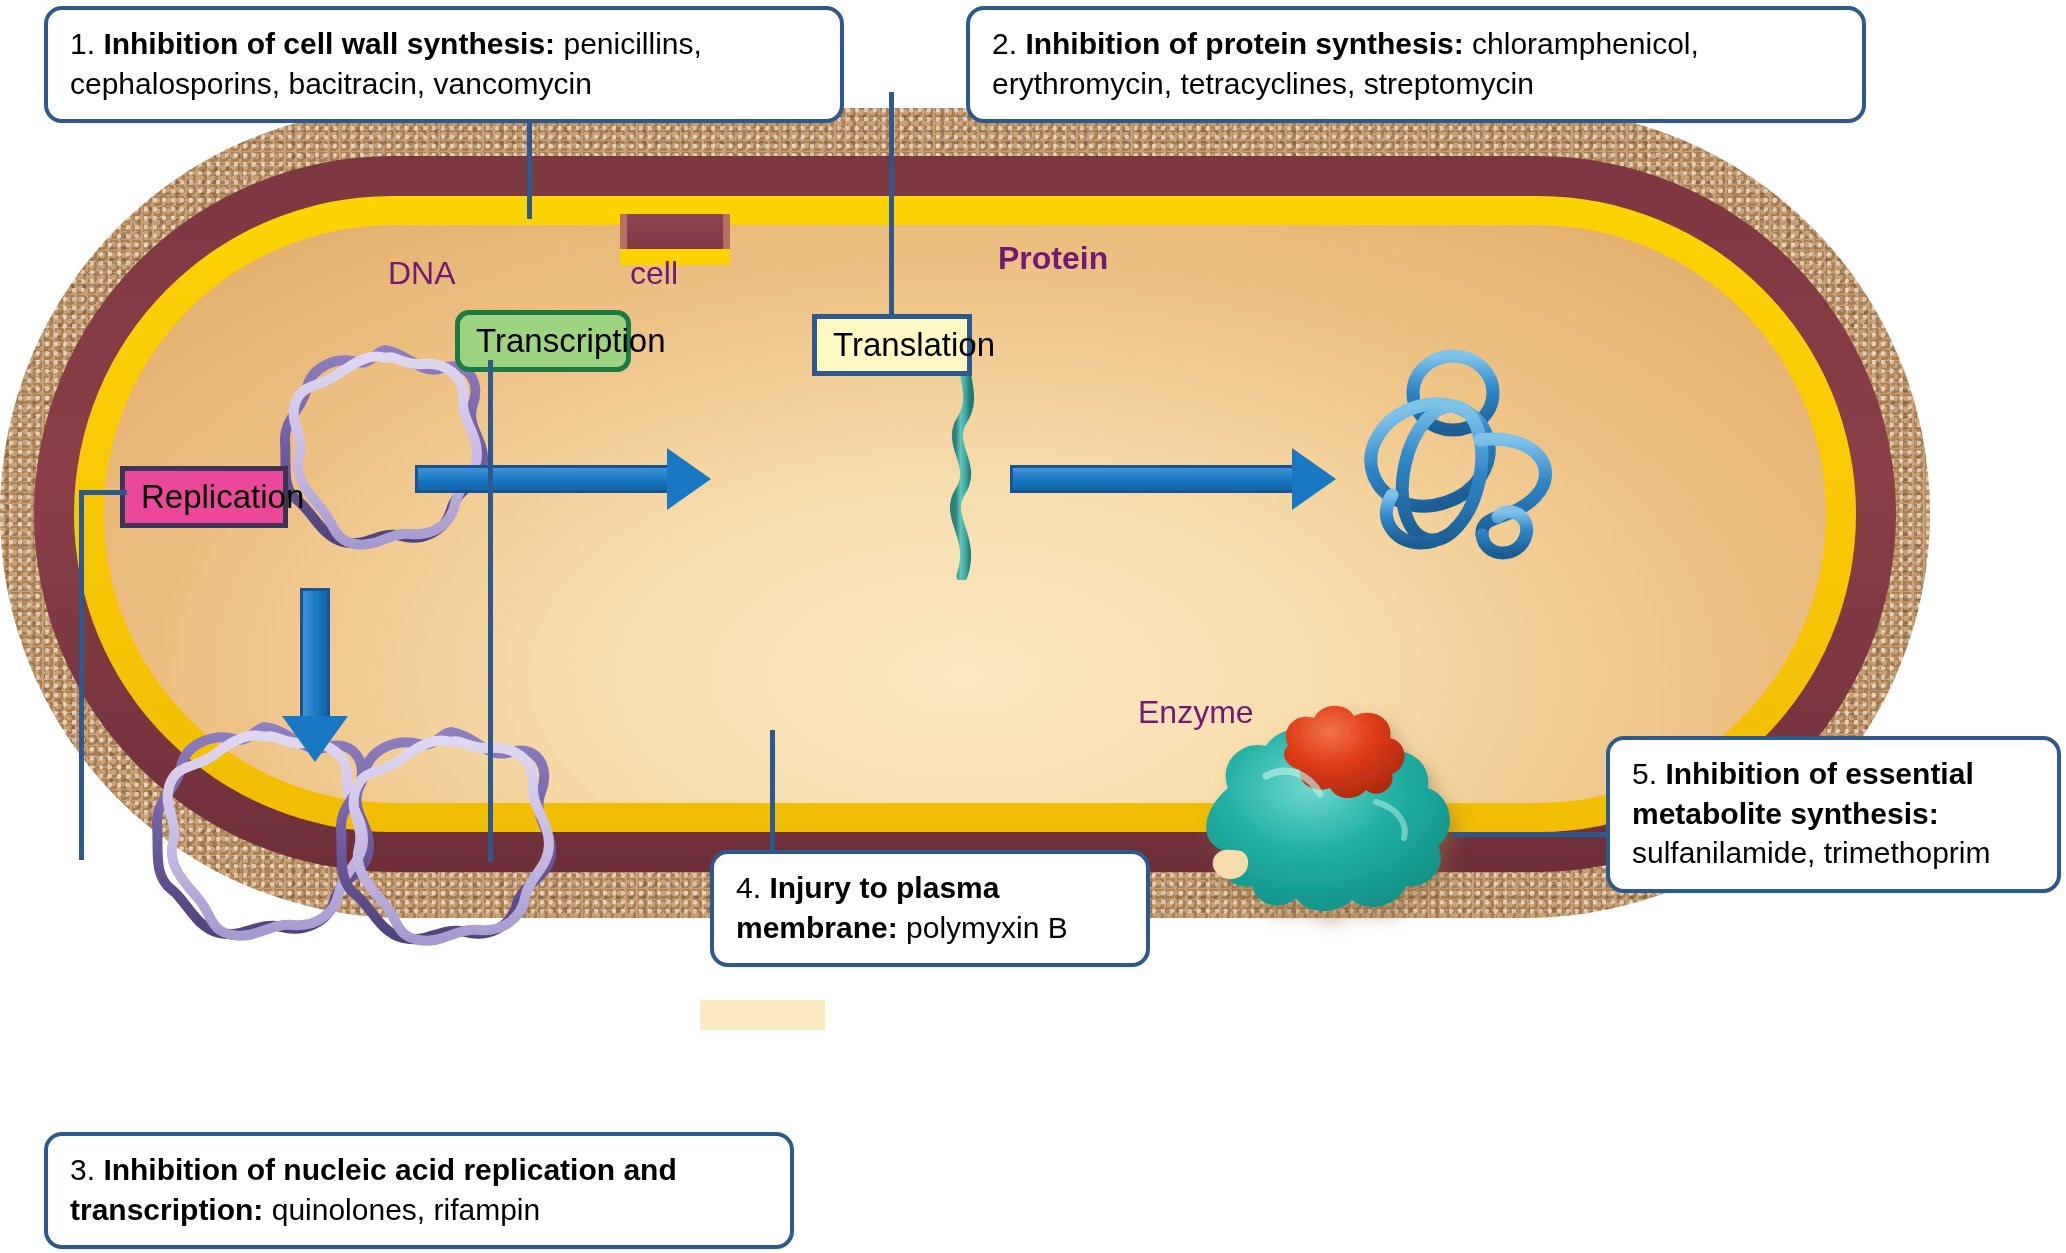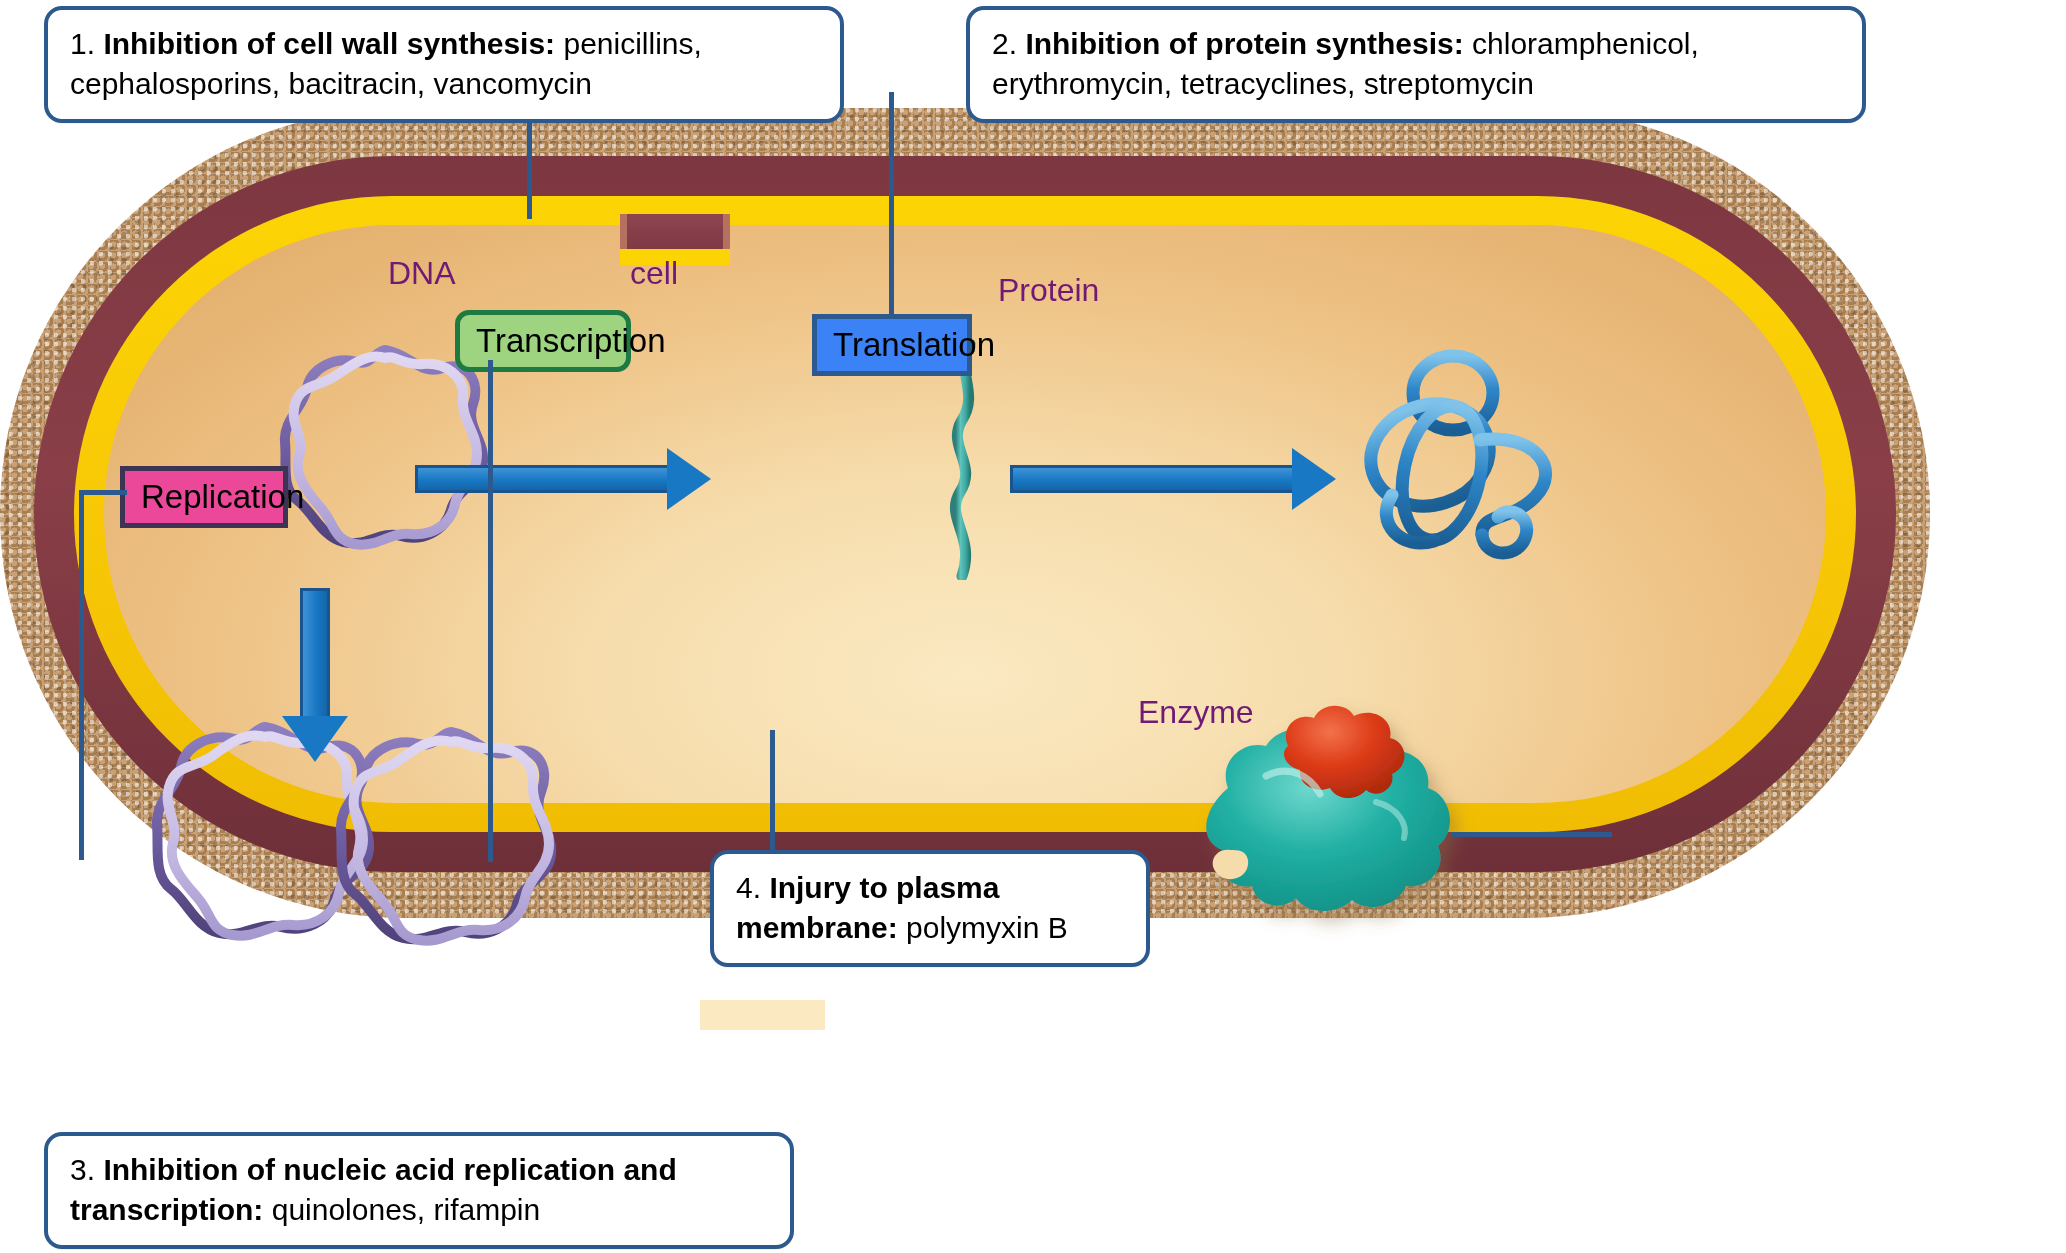--- a/index.html
+++ b/index.html
@@ -138,21 +138,21 @@
     text-align: center;
     z-index: 26;
     padding: 7px 16px;
     white-space: nowrap;
   }
   #box-transcription {
     background: #9ed47f;
     border: 5px solid #1d7a43;
   }
   #box-translation {
-    background: #3b82f6;
+    background: #fef9c3;
     border: 5px solid #2d5a8e;
   }
   #box-replication {
     background: #ec4899;
     border: 5px solid #3c3355;
   }
 
   
   .barrow {
     position: absolute;
@@ -299,21 +299,21 @@
     </defs>
     <g fill="none" stroke="url(#protGrad)" stroke-width="13" stroke-linecap="round">
       <ellipse cx="123" cy="48" rx="40" ry="37"></ellipse>
       <ellipse cx="100" cy="110" rx="60" ry="50" transform="rotate(-18 100 110)"></ellipse>
       <ellipse cx="112" cy="128" rx="38" ry="68" transform="rotate(12 112 128)"></ellipse>
       <path d="M 150,95 C 205,88 232,124 205,152 C 182,176 150,168 152,190"></path>
       <path d="M 152,190 C 155,214 190,214 196,190 C 201,170 178,160 168,172"></path>
       <path d="M 62,150 C 44,178 72,206 104,196"></path>
     </g>
   </svg>
-  <div class="inner-label" style="left:998px; top:272px;">Protein</div>
+  <div class="inner-label" style="left:998px; top:240px;font-weight:bold;">Protein</div>
 
   <svg class="bio" style="left:1170px; top:690px; width:330px; height:260px;" viewBox="0 0 330 260">
     <defs>
       <radialGradient id="enzGrad" cx="42%" cy="32%" r="78%">
         <stop offset="0%" stop-color="#6fd8cd"></stop>
         <stop offset="45%" stop-color="#22b0a4"></stop>
         <stop offset="100%" stop-color="#0e8c82"></stop>
       </radialGradient>
       <radialGradient id="siteGrad" cx="38%" cy="28%" r="75%">
         <stop offset="0%" stop-color="#f2724a"></stop>
@@ -389,14 +389,18 @@
   <div class="callout" id="callout-3" style="left:44px; top:1132px; width:750px;">
     <span>3.</span>
     <b>Inhibition of nucleic acid replication and transcription:</b><span> quinolones, rifampin</span>
   </div>
 
   <div class="callout" id="callout-4" style="left:710px; top:850px; width:440px;">
     <span>4.</span>
     <b>Injury to plasma membrane:</b><span> polymyxin B</span>
   </div>
 
+  <div class="callout" id="callout-5" style="left:1606px; top:736px; width:455px;">
+    <span>5.</span>
+    <b>Inhibition of essential metabolite synthesis:</b><span> sulfanilamide, trimethoprim</span>
+  </div>
 
 </div>
 
 </body></html>

